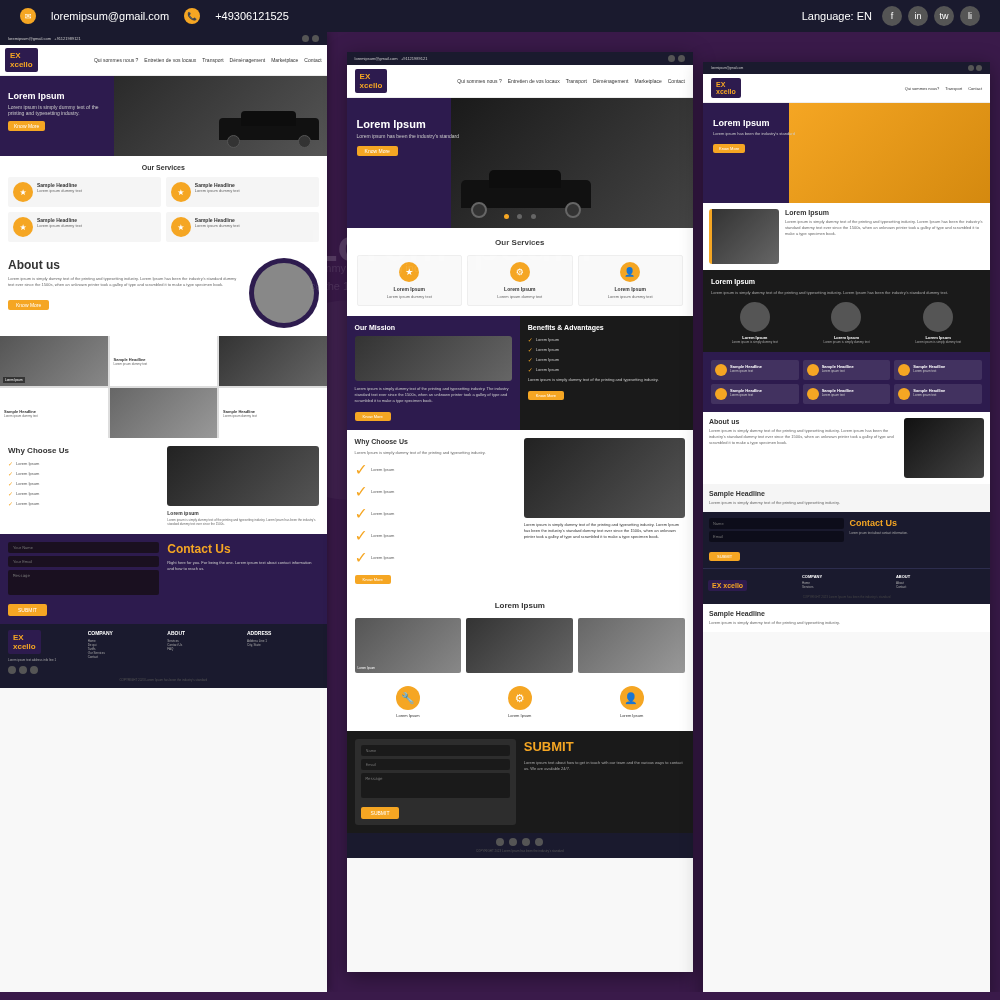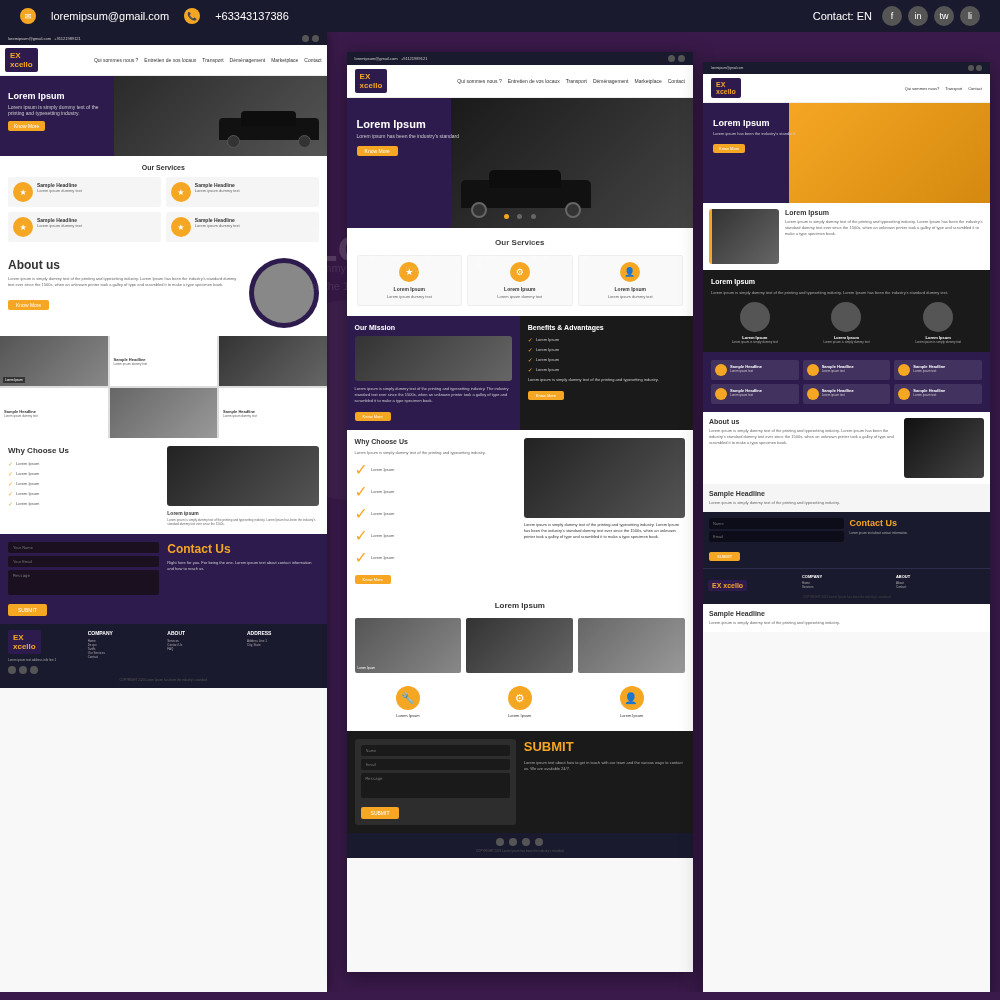--- a/index.html
+++ b/index.html
@@ -169,24 +169,24 @@
     }
   </style>
 </head>
 <body>
 
 <div class="top-bar">
   <div class="top-bar-left">
     <span style="background:#f5a623;border-radius:50%;width:16px;height:16px;display:inline-flex;align-items:center;justify-content:center;font-size:8px;">✉</span>
     <span>loremipsum@gmail.com</span>
     <span style="background:#f5a623;border-radius:50%;width:16px;height:16px;display:inline-flex;align-items:center;justify-content:center;font-size:8px;">📞</span>
-    <span>+63343137386</span>
+    <span>+49306121525</span>
   </div>
   <div class="top-bar-right">
-    <span>Contact: EN</span>
+    <span>Language: EN</span>
     <div class="social-icons">
       <div class="social-icon">f</div>
       <div class="social-icon">in</div>
       <div class="social-icon">tw</div>
       <div class="social-icon">li</div>
     </div>
   </div>
 </div>
 
 <div class="bg-circle-1"></div>

